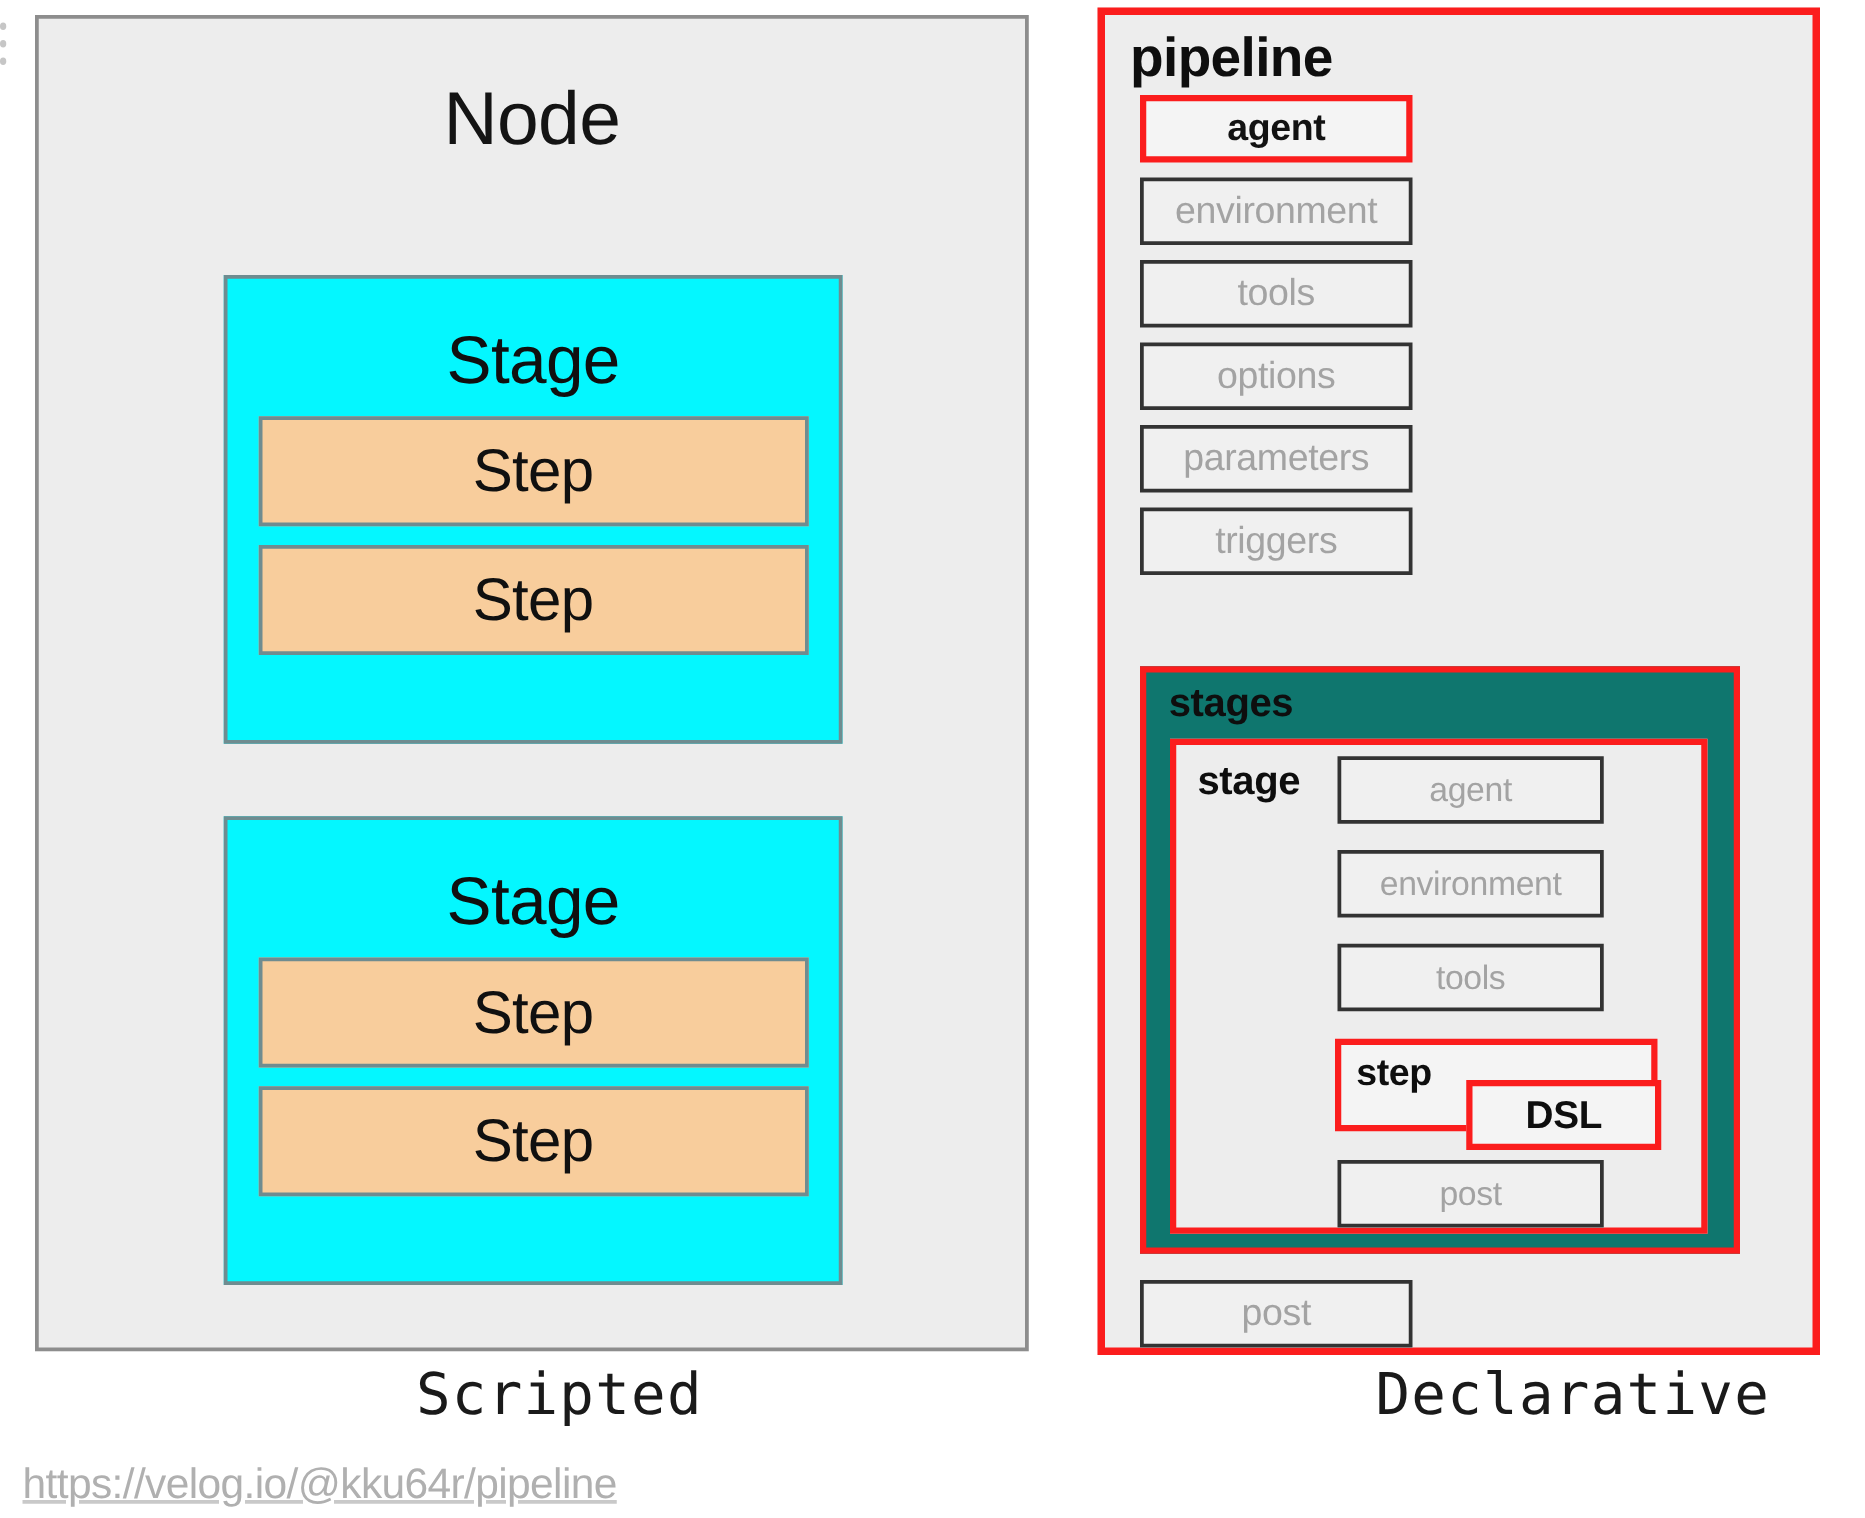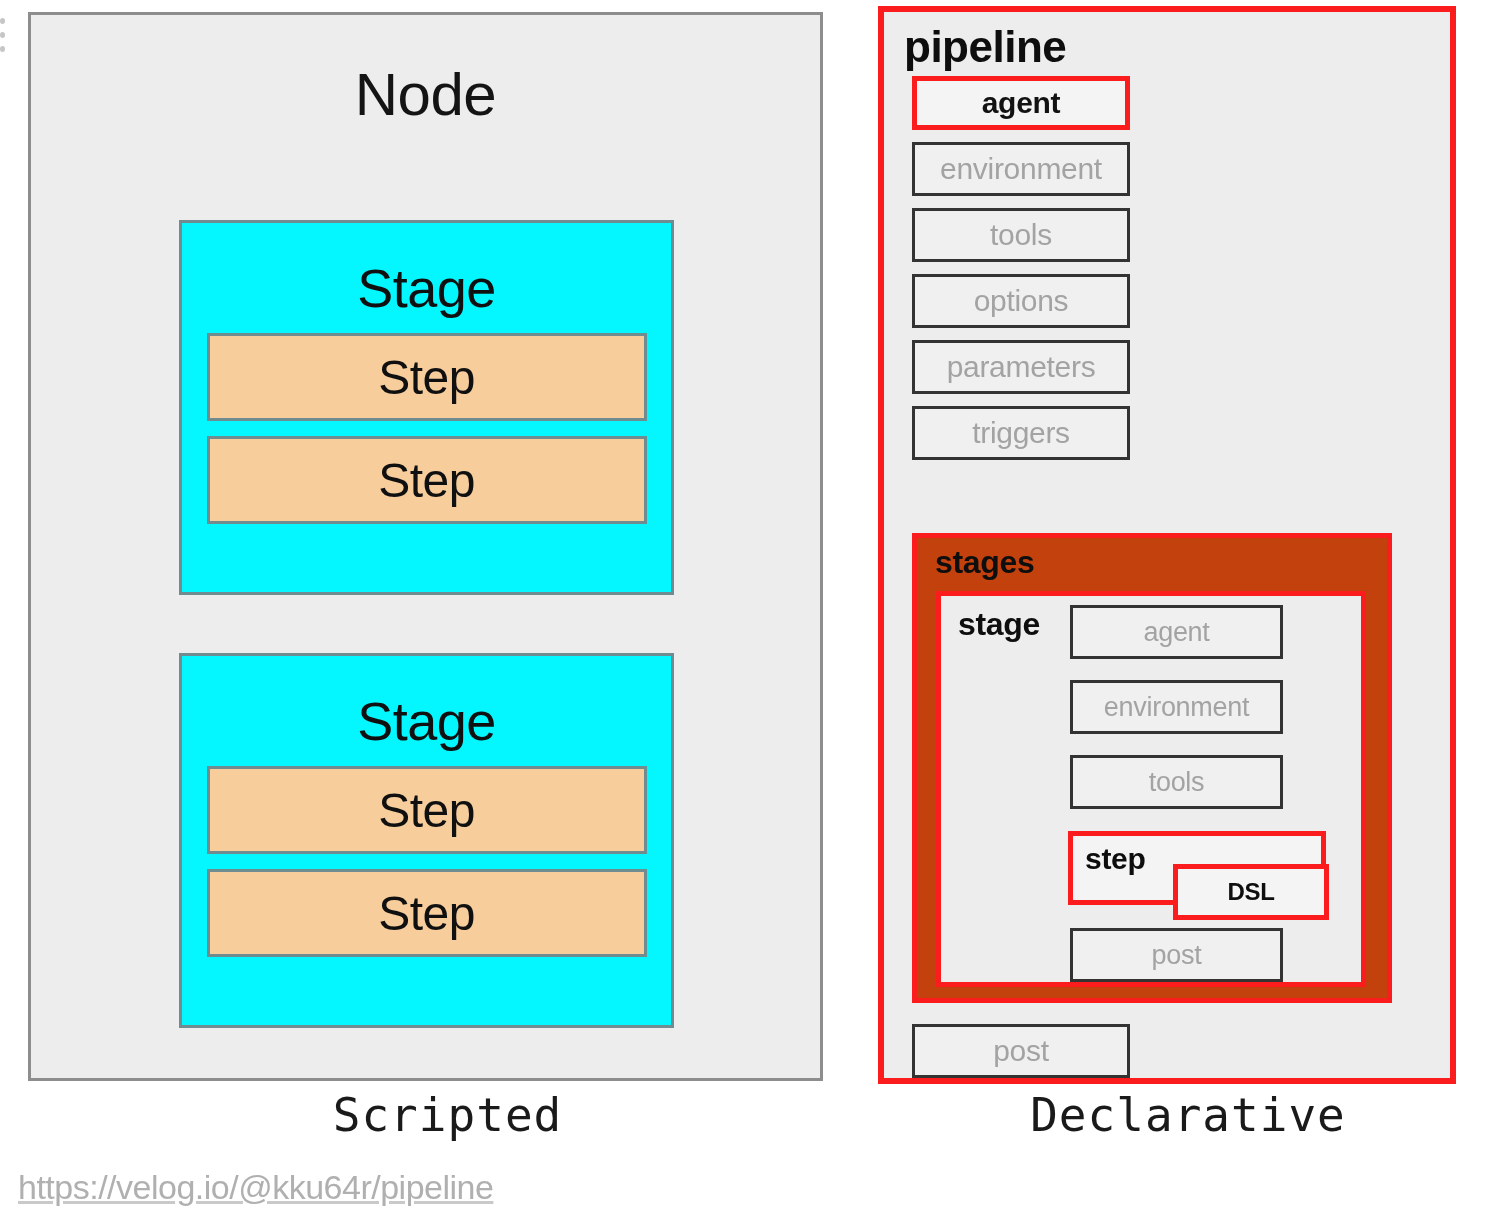--- a/index.html
+++ b/index.html
@@ -89,21 +89,21 @@
     position: absolute;
     font-family: "DejaVu Sans Mono", "Liberation Mono", monospace;
     font-weight: normal;
     font-size: 46px;
     color: #1a1a1a;
     letter-spacing: 1px;
     white-space: nowrap;
     padding-left: 44px;
   }
   #caption-scripted { left: 0; top: 1088px; width: 851px; text-align: center; }
-  #caption-declarative { left: 876px; top: 1088px; width: 580px; text-align: center; }
+  #caption-declarative { left: 836px; top: 1088px; width: 580px; text-align: right; }
 
   
   #declarative-panel {
     position: absolute;
     left: 878px;
     top: 6px;
     width: 578px;
     height: 1078px;
     background: #ededed;
     border: 6px solid #fb1d1d;
@@ -139,21 +139,21 @@
   }
 
   
   #stages-box {
     position: absolute;
     left: 28px;
     top: 521px;
     width: 480px;
     height: 470px;
     border: 5px solid #fb1d1d;
-    background: #c2410c;
+    background: #0f766e;
   }
   #stages-label {
     font-size: 32px;
     font-weight: bold;
     color: #0e0e0e;
     margin: 6px 0 0 18px;
     letter-spacing: -0.3px;
   }
   
   #stage-box {
@@ -216,21 +216,21 @@
     position: absolute;
     left: 100px;
     top: 28px;
     width: 156px;
     height: 56px;
     border: 5px solid #fb1d1d;
     background: #f4f4f4;
     display: flex;
     align-items: center;
     justify-content: center;
-    font-size: 24px;
+    font-size: 31px;
     font-weight: bold;
     color: #0e0e0e;
     letter-spacing: -0.3px;
   }
 
   
   #pipeline-post {
     position: absolute;
     left: 28px;
     top: 1012px;

